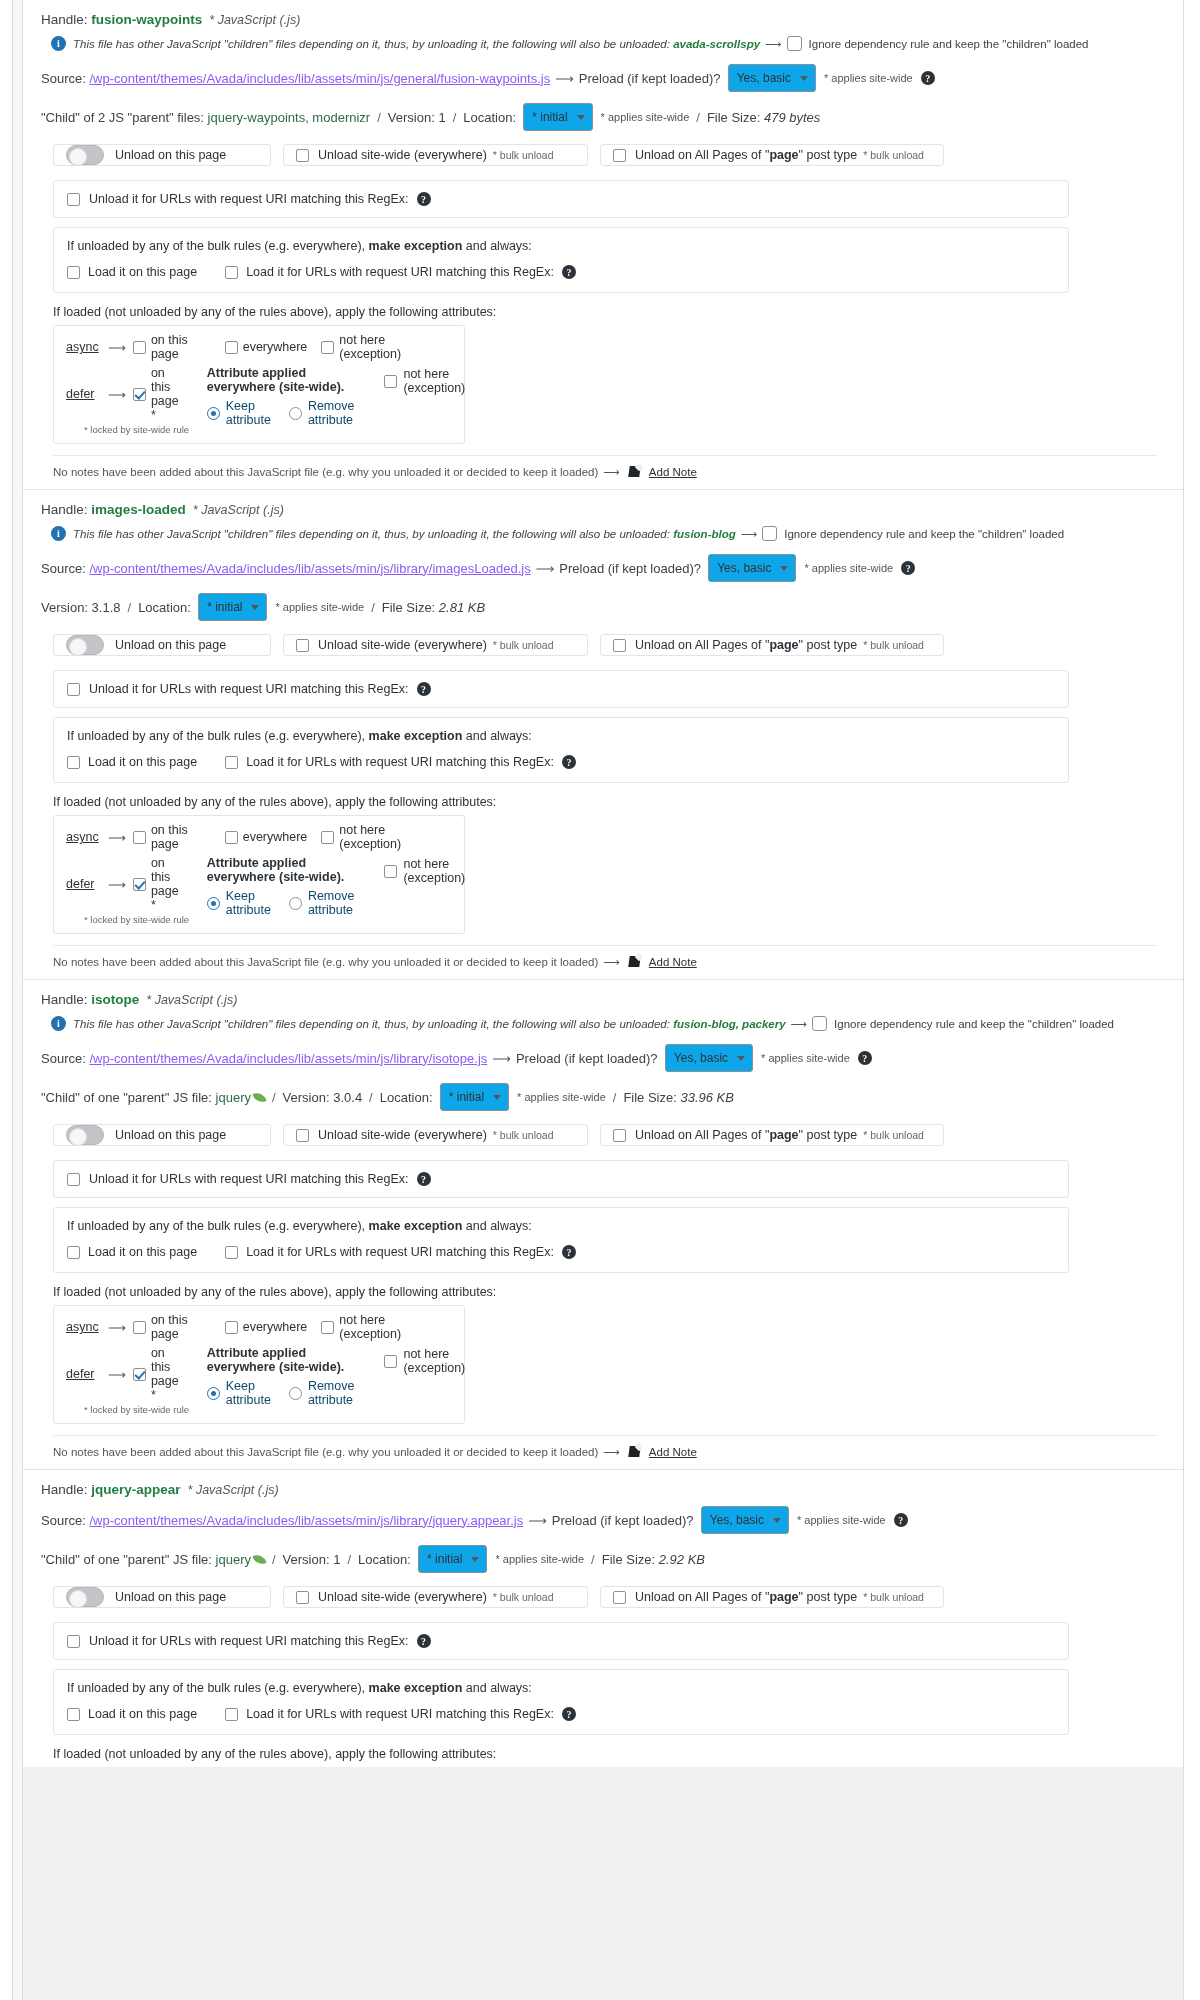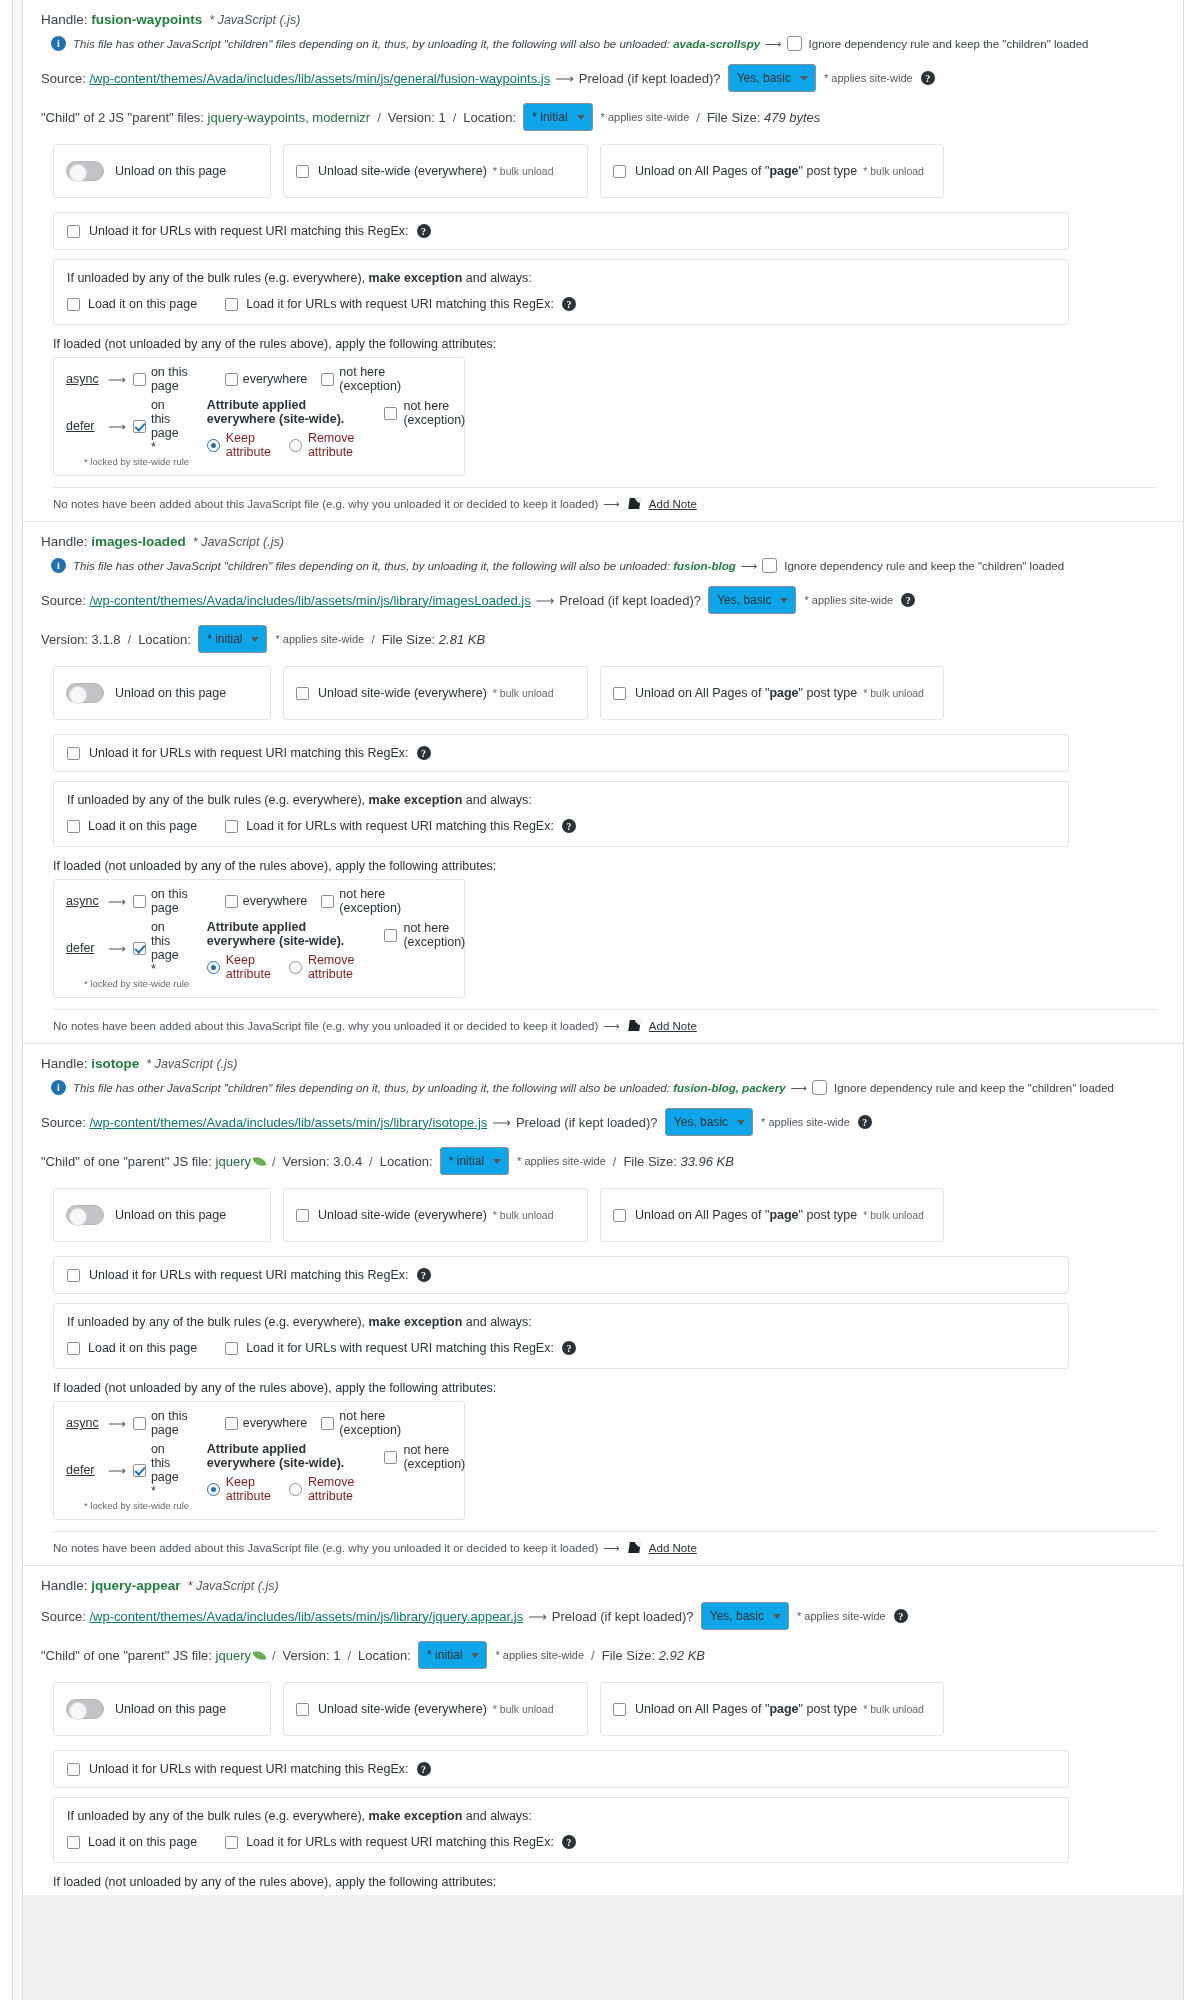--- a/index.html
+++ b/index.html
@@ -52,21 +52,21 @@
   .arrow { margin:0 5px; color:#50575e; font-style:normal; }
   .chk {
     width:13px;height:13px;border:1px solid #8c8f94;border-radius:2px;background:#fff;
     flex:0 0 auto;display:inline-block;vertical-align:middle;position:relative;
   }
   .chk-lg { width:15px;height:15px;border-radius:3px; }
   .ignore-txt { margin-left:7px; font-style:normal; font-size:11.5px; color:#3c434a; }
 
   
   .src-row { padding:7px 0 5px 0; font-size:13px; display:flex; align-items:center; flex-wrap:wrap;text-align:center; }
-  .src-link { color:#0f766e; text-decoration:underline; }
+  .src-link { color:#8b5cf6; text-decoration:underline; }
   .sel {
     border:1px solid #8c8f94;border-radius:3px;background:#0ea5e9;
     font-family:"Liberation Sans",sans-serif;font-size:12px;color:#2c3338;
     padding:5px 24px 5px 8px; position:relative; display:inline-flex; align-items:center;
     min-height:28px;
   }
   .sel .caret { position:absolute;right:7px;top:50%;margin-top:-2px;
     width:0;height:0;border-left:4px solid transparent;border-right:4px solid transparent;border-top:5px solid #50575e; }
   .small-note { font-size:11px; color:#50575e; margin-left:8px; }
   .qmark {
@@ -79,21 +79,21 @@
   
   .meta-row { padding:6px 0 4px 0; font-size:13px; display:flex; align-items:center; flex-wrap:wrap; }
   .meta-sep { margin:0 7px; color:#646970; }
   .parent-link { color:#2a6d43; text-decoration:none; }
   .em { font-style:italic; }
   .leaf { display:inline-block;width:11px;height:11px;margin-left:3px;
           background:#6aae57;border-radius:0 10px 0 10px; transform:rotate(-20deg);}
 
   
   .unload-strip { display:flex; gap:12px; padding:9px 0 8px 12px; }
-  .ubox { border:1px solid #e2e4e7; background:#fff; border-radius:3px; height:54px; display:flex; align-items:center; padding:0 12px; }
+  .ubox { border:1px solid #e2e4e7; background:#fff; border-radius:3px; height:22px; display:flex; align-items:center; padding:0 12px; }
   .ubox.b1 { width:218px; }
   .ubox.b2 { width:305px; }
   .ubox.b3 { width:344px; }
   .toggle { width:38px;height:20px;border-radius:11px;background:#c3c4c7;position:relative;flex:0 0 auto;margin-right:11px;border:1px solid #b5b6b9; }
   .toggle:after{content:"";position:absolute;left:2px;top:2px;width:16px;height:16px;border-radius:50%;background:#f6f7f7;border:1px solid #dcdcde;}
   .ubox-label { font-size:12.5px;color:#2c3338; }
   .ubox .chk { margin-right:9px; }
   .bulk { font-size:10.5px;color:#646970;margin-left:6px; }
   .qpost { font-weight:bold; }
 
@@ -123,21 +123,21 @@
     border:solid #2271b1;border-width:0 2px 2px 0;transform:rotate(42deg); }
   .defer-row { display:flex;align-items:flex-start;margin-top:5px; }
   .defer-left { display:flex;flex-direction:column; }
   .locked { font-size:9.5px;color:#646970;margin-top:2px;margin-left:18px; }
   .sitewide-col { margin-left:14px; }
   .sitewide-title { font-weight:bold;font-size:12.5px;color:#2c3338; }
   .radio-row { display:flex;align-items:center;margin-top:5px; }
   .radio { width:13px;height:13px;border-radius:50%;border:1px solid #8c8f94;background:#fff;position:relative;flex:0 0 auto;margin-right:6px; }
   .radio.sel-r { border-color:#2271b1; }
   .radio.sel-r:after{content:"";position:absolute;left:3px;top:3px;width:5px;height:5px;border-radius:50%;background:#2271b1;}
-  .radio-item { display:flex;align-items:center;margin-right:18px;font-size:12.5px;color:#7f1d1d; }
+  .radio-item { display:flex;align-items:center;margin-right:18px;font-size:12.5px;color:#0c4a6e; }
   .nothere { display:flex;align-items:center;margin-left:12px;font-size:12.5px;color:#2c3338;padding-top:1px; }
   .nothere .chk { margin-right:6px; }
 
   
   .notes-sep { border-top:1px solid #e8e8e9; margin:11px 12px 0 12px; }
   .notes-row { display:flex;align-items:center;padding:9px 0 10px 12px;font-size:11.5px;color:#50575e; }
   .pencil { width:14px;height:14px;margin:0 6px 0 4px;position:relative;flex:0 0 auto; }
   .pencil:before{content:"";position:absolute;left:0;top:1px;width:11px;height:11px;background:#1d2327;transform:skewX(-8deg);}
   .pencil:after{content:"";position:absolute;left:7px;top:-1px;width:6px;height:6px;background:#f0f0f1;transform:rotate(45deg);}
   .add-note { color:#2c3338; }

